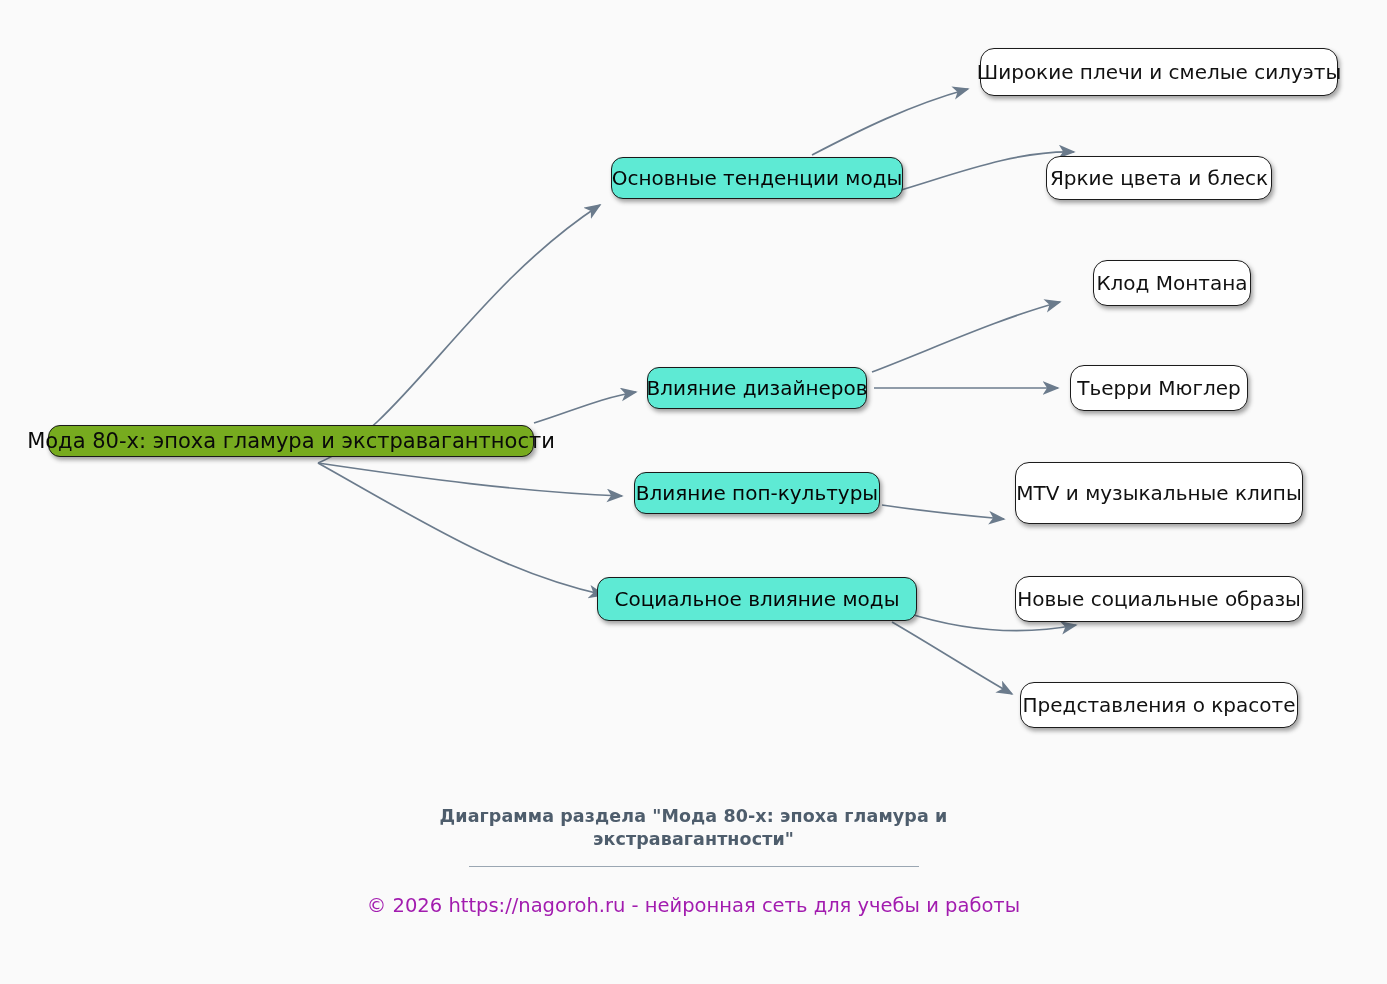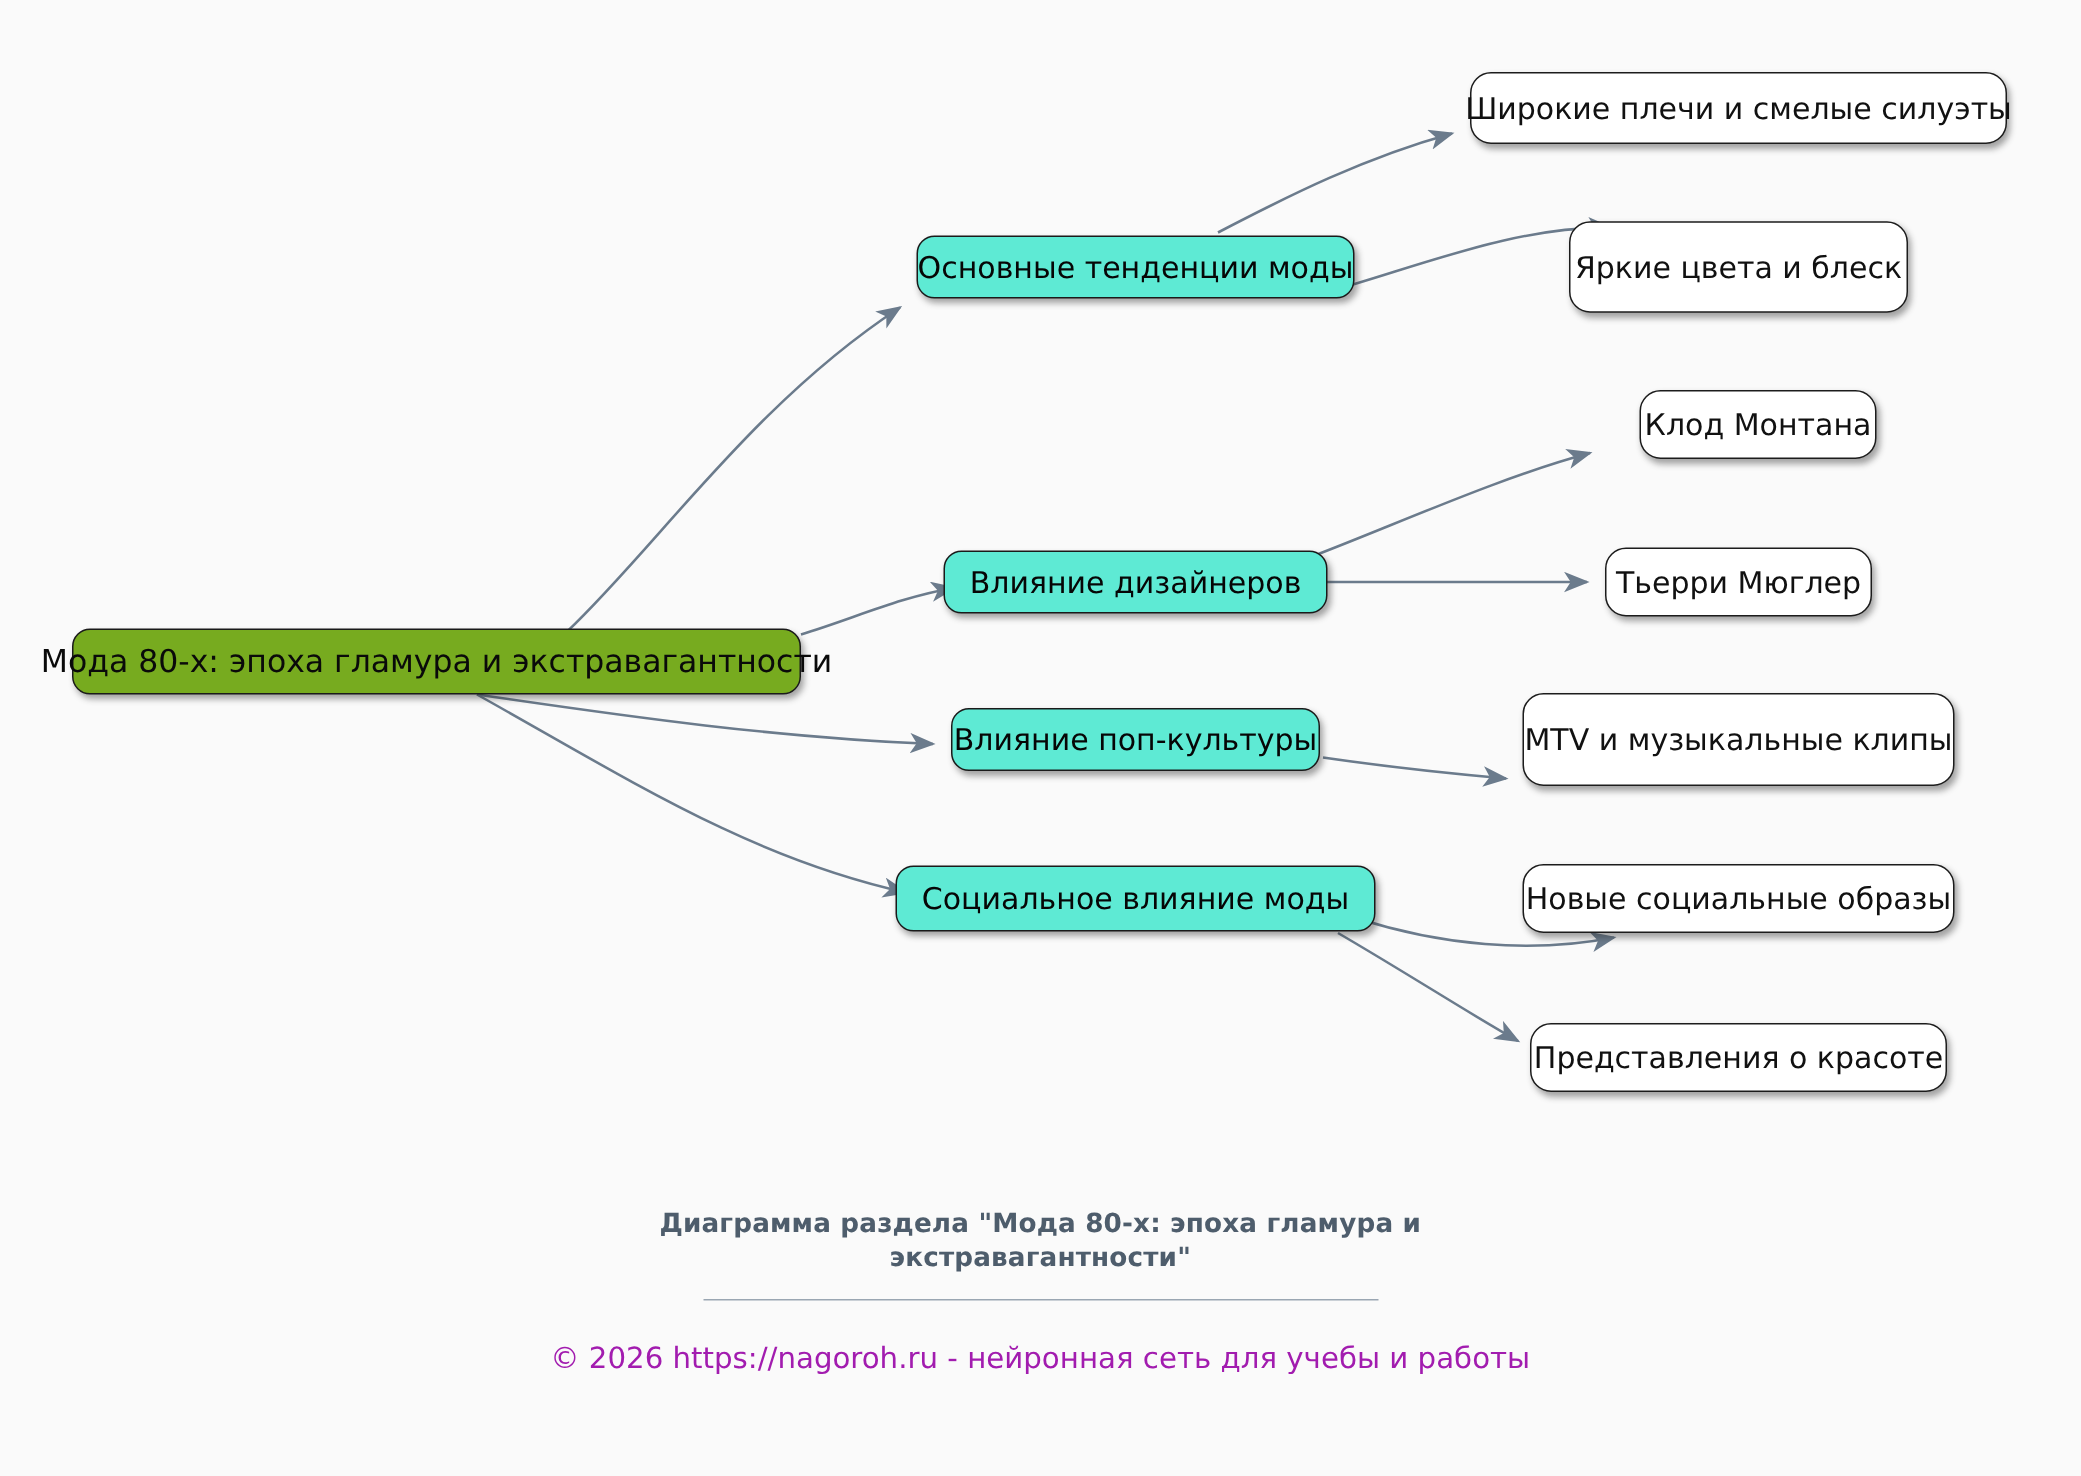--- a/index.html
+++ b/index.html
@@ -115,45 +115,45 @@
       <path d="M 812,155 C 860,130 910,105 968,89"></path>
       <path d="M 880,196 C 940,180 1010,150 1074,152"></path>
       <path d="M 872,372 C 930,350 1000,318 1060,302"></path>
       <path d="M 874,388 L 1058,388"></path>
       <path d="M 882,505 C 930,512 970,516 1004,519"></path>
       <path d="M 904,612 C 960,630 1020,636 1076,625"></path>
       <path d="M 892,622 C 940,650 980,676 1012,694"></path>
     </g>
   </svg>
 
-  <div class="node node-root" style="left:291px; top:441px; width:486px; height:44px;">
+  <div class="node node-root" style="left:291px; top:441px; width:486px; height:32px;">
     <span class="node-label">Мода 80-х: эпоха гламура и экстравагантности</span>
   </div>
 
   <div class="node node-branch" style="left:757px; top:178px; width:292px; height:42px;">
     <span class="node-label">Основные тенденции моды</span>
   </div>
 
-  <div class="node node-branch" style="left:757px; top:388px; width:256px; height:42px;">
+  <div class="node node-branch" style="left:757px; top:388px; width:220px; height:42px;">
     <span class="node-label">Влияние дизайнеров</span>
   </div>
 
   <div class="node node-branch" style="left:757px; top:493px; width:246px; height:42px;">
     <span class="node-label">Влияние поп-культуры</span>
   </div>
 
   <div class="node node-branch" style="left:757px; top:599px; width:320px; height:44px;">
     <span class="node-label">Социальное влияние моды</span>
   </div>
 
   <div class="node node-leaf" style="left:1159px; top:72px; width:358px; height:48px;">
     <span class="node-label">Широкие плечи и смелые силуэты</span>
   </div>
 
-  <div class="node node-leaf" style="left:1159px; top:178px; width:226px; height:61px;">
+  <div class="node node-leaf" style="left:1159px; top:178px; width:226px; height:44px;">
     <span class="node-label">Яркие цвета и блеск</span>
   </div>
 
   <div class="node node-leaf" style="left:1159px; top:283px; width:158px; height:46px;margin-left:13px;">
     <span class="node-label">Клод Монтана</span>
   </div>
 
   <div class="node node-leaf" style="left:1159px; top:388px; width:178px; height:46px;">
     <span class="node-label">Тьерри Мюглер</span>
   </div>

